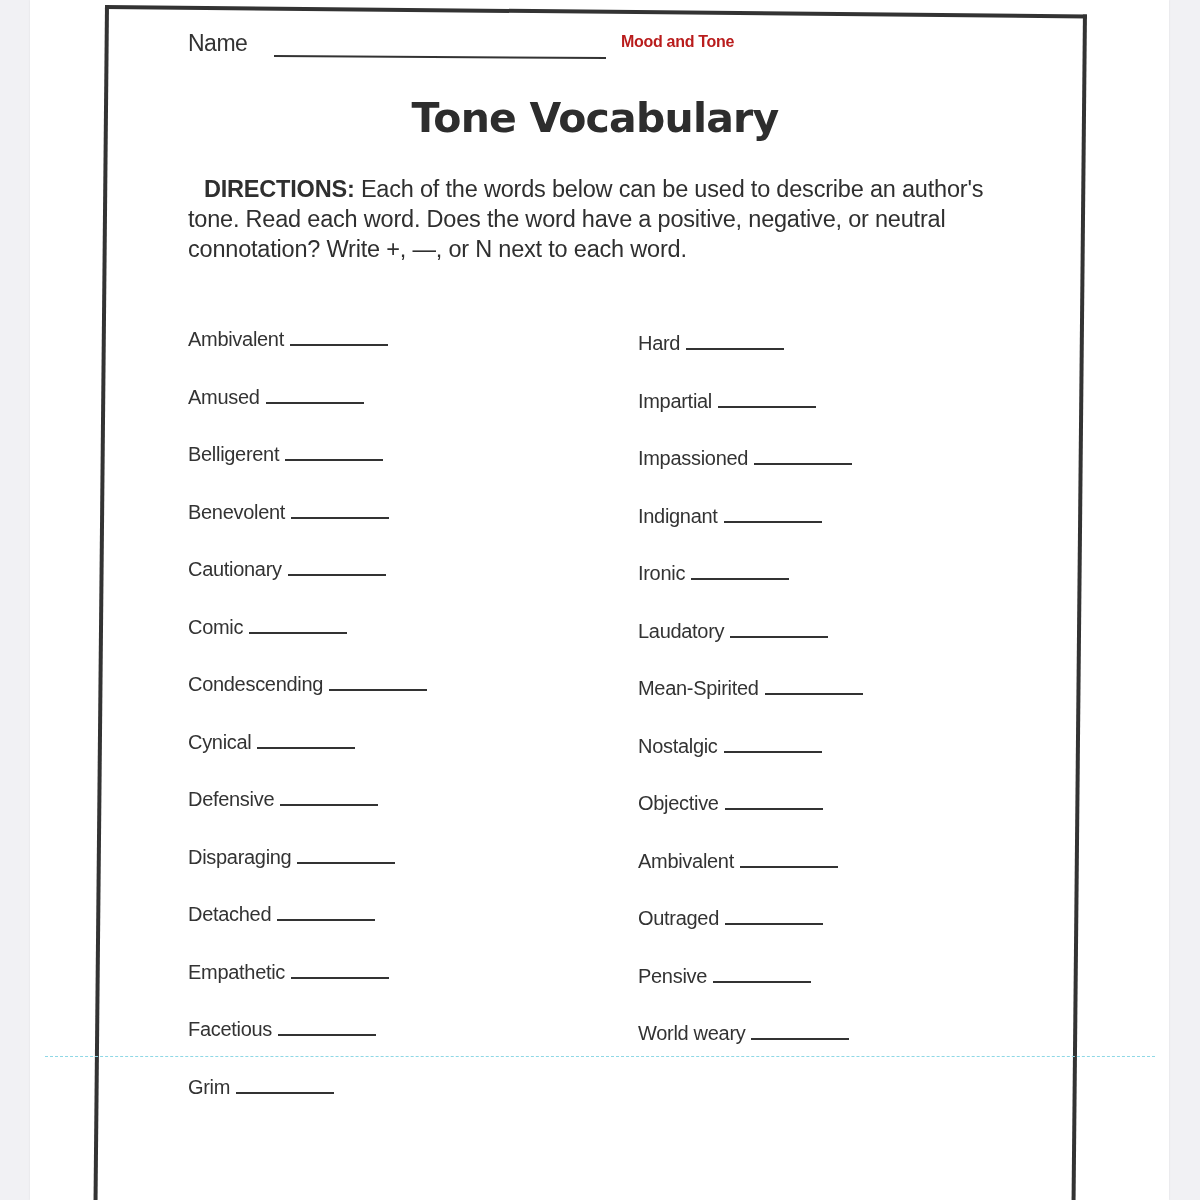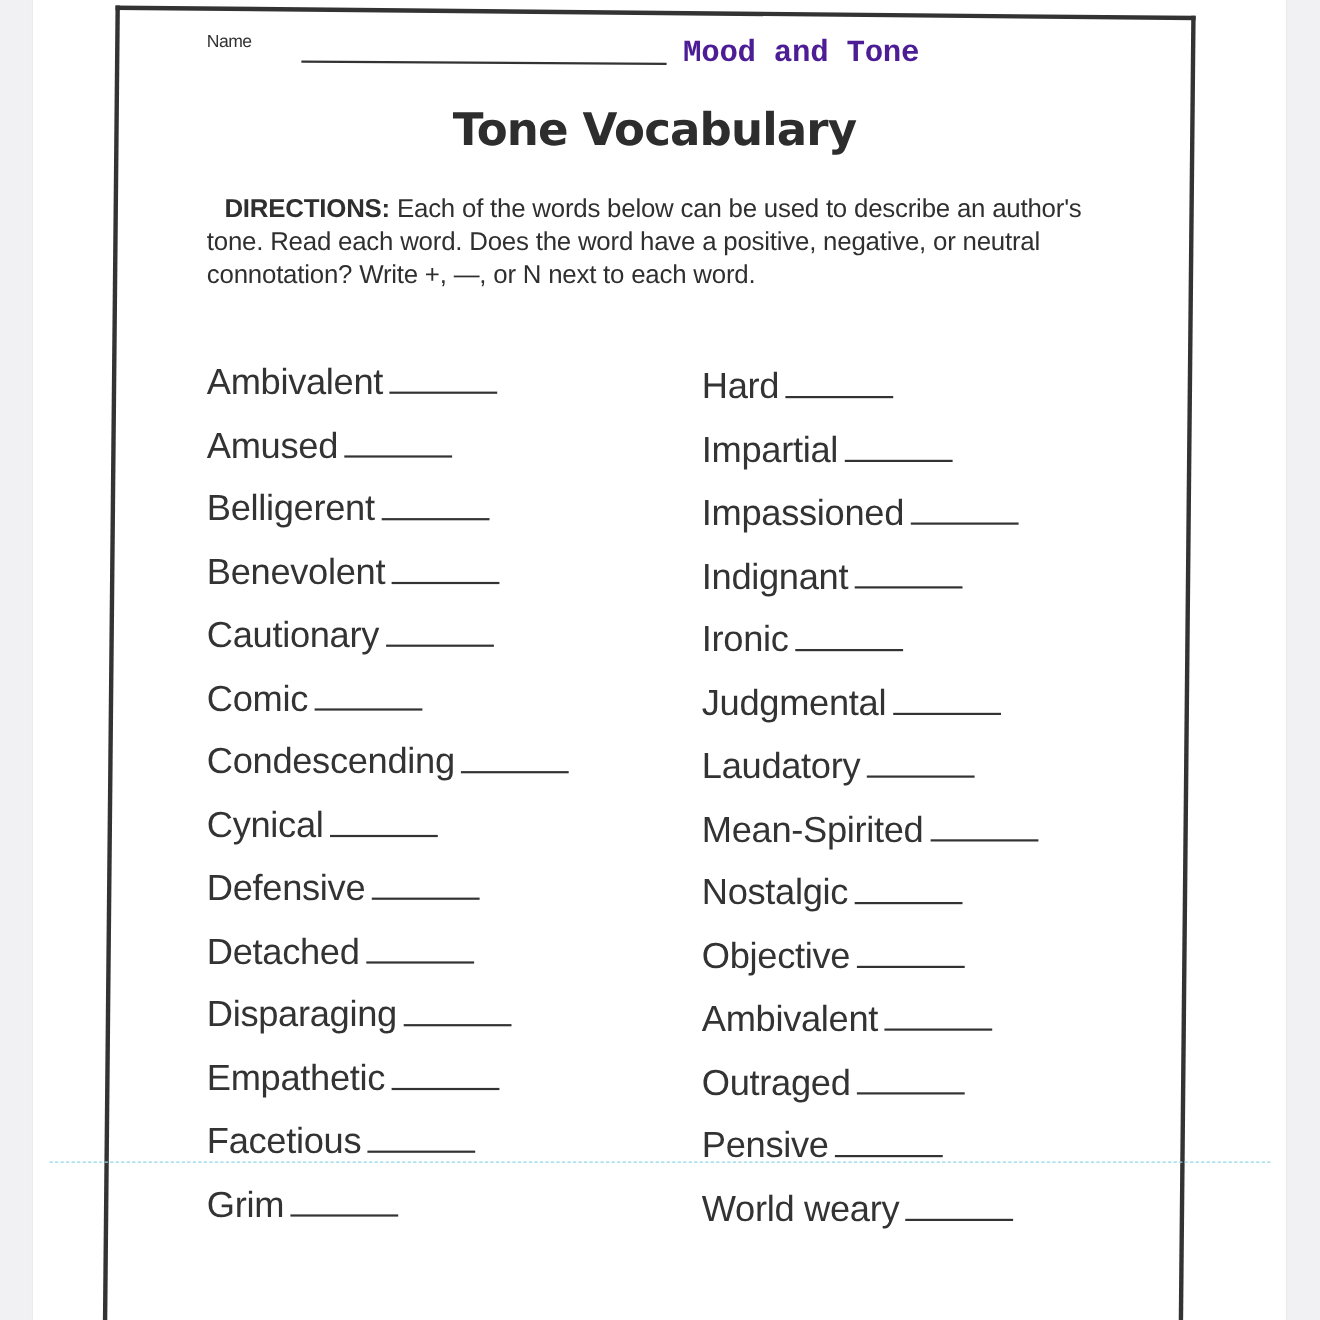--- a/index.html
+++ b/index.html
@@ -17,32 +17,32 @@
   }
   .frame {
     position: absolute; left: 105px; top: 5px; width: 974px; height: 1210px;
     border: 4px solid #333;
     border-bottom: none;
     transform: rotate(0.55deg);
     transform-origin: 0 0;
   }
   .name-label {
     position: absolute; left: 188px; top: 30px;
-    font-size: 16px; color: #333; letter-spacing: -0.5px;
+    font-size: 23px; color: #333; letter-spacing: -0.5px;
     font-family: "Liberation Sans", sans-serif;
   }
   .name-line {
     position: absolute; left: 274px; top: 56px; width: 332px; height: 0;
     border-top: 2px solid #333;
     transform: rotate(0.35deg);
   }
   .unit-label {
     position: absolute; left: 621px; top: 33px;
-    font-size: 28px; font-weight: bold; color: #4c1d95;
-    font-family: Liberation Mono, monospace;
+    font-size: 16px; font-weight: bold; color: #b91c1c;
+    font-family: Liberation Sans, sans-serif;
     letter-spacing: -0.3px;
   }
   .title {
     position: absolute; left: 0; width: 1200px; top: 94px; text-align: center;
     padding-left: 0;
     font-size: 41px; font-weight: bold; color: #2d2d2d;
     font-family: "DejaVu Sans", sans-serif;
     letter-spacing: -0.8px;
   }
   .title span { position: relative; left: -5px; }
@@ -51,21 +51,21 @@
     font-size: 23.5px; line-height: 30px; color: #2f2f2f;
     font-family: "Liberation Sans", sans-serif;
     letter-spacing: -0.2px;
   }
   .directions b { font-weight: bold; margin-left: 16px; }
   .col { position: absolute; top: 328px; }
   .col.left { left: 188px; }
   .col.right { left: 626px; top: 332px; margin-left: 12px; }
   .item {
     height: 57.5px;
-    font-size: 33px; color: #333;
+    font-size: 20px; color: #333;
     font-family: "Liberation Sans", sans-serif;
     letter-spacing: -0.3px;
     white-space: nowrap;
   }
   .item .word { display: inline-block; }
   .item .blank {
     display: inline-block; width: 98px; height: 0;
     border-bottom: 2px solid #333;
     margin-left: 6px; vertical-align: baseline;
   }
@@ -95,33 +95,32 @@
 <div class="col left">
     <div class="item"><span class="word">Ambivalent</span><span class="blank"></span></div>
     <div class="item"><span class="word">Amused</span><span class="blank"></span></div>
     <div class="item"><span class="word">Belligerent</span><span class="blank"></span></div>
     <div class="item"><span class="word">Benevolent</span><span class="blank"></span></div>
     <div class="item"><span class="word">Cautionary</span><span class="blank"></span></div>
     <div class="item"><span class="word">Comic</span><span class="blank"></span></div>
     <div class="item"><span class="word">Condescending</span><span class="blank"></span></div>
     <div class="item"><span class="word">Cynical</span><span class="blank"></span></div>
     <div class="item"><span class="word">Defensive</span><span class="blank"></span></div>
+    <div class="item"><span class="word">Disparaging</span><span class="blank"></span></div>
     <div class="item"><span class="word">Detached</span><span class="blank"></span></div>
-    <div class="item"><span class="word">Disparaging</span><span class="blank"></span></div>
     <div class="item"><span class="word">Empathetic</span><span class="blank"></span></div>
     <div class="item"><span class="word">Facetious</span><span class="blank"></span></div>
     <div class="item"><span class="word">Grim</span><span class="blank"></span></div>
   </div>
 <div class="col right">
     <div class="item"><span class="word">Hard</span><span class="blank"></span></div>
     <div class="item"><span class="word">Impartial</span><span class="blank"></span></div>
     <div class="item"><span class="word">Impassioned</span><span class="blank"></span></div>
     <div class="item"><span class="word">Indignant</span><span class="blank"></span></div>
     <div class="item"><span class="word">Ironic</span><span class="blank"></span></div>
-    <div class="item"><span class="word">Judgmental</span><span class="blank"></span></div>
     <div class="item"><span class="word">Laudatory</span><span class="blank"></span></div>
     <div class="item"><span class="word">Mean-Spirited</span><span class="blank"></span></div>
     <div class="item"><span class="word">Nostalgic</span><span class="blank"></span></div>
     <div class="item"><span class="word">Objective</span><span class="blank"></span></div>
     <div class="item"><span class="word">Ambivalent</span><span class="blank"></span></div>
     <div class="item"><span class="word">Outraged</span><span class="blank"></span></div>
     <div class="item"><span class="word">Pensive</span><span class="blank"></span></div>
     <div class="item"><span class="word">World weary</span><span class="blank"></span></div>
   </div>
 

